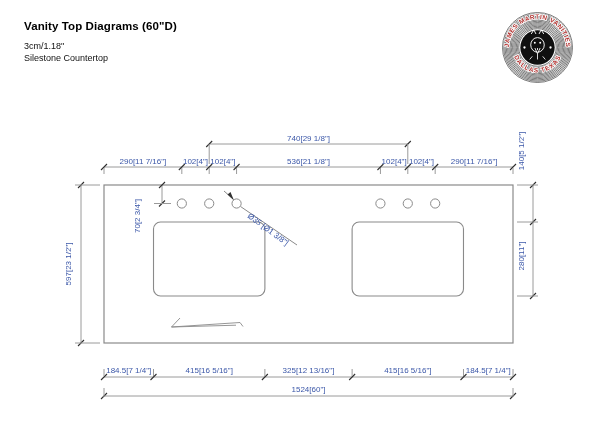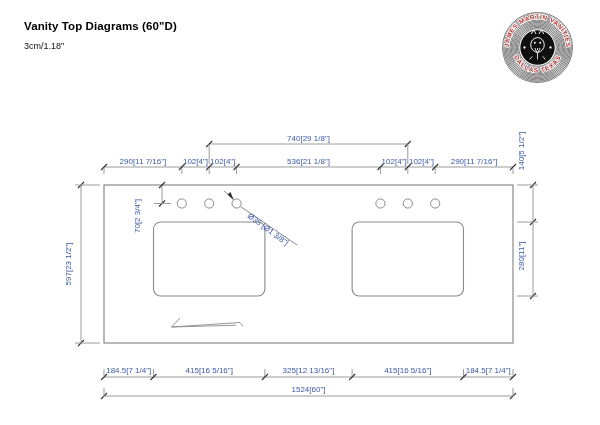--- a/index.html
+++ b/index.html
@@ -12,20 +12,21 @@
   #drawing{position:absolute;left:0;top:0;}
 </style>
 </head>
 <body>
 
 <div class="page">
 
   <div class="header">
     <div class="title">Vanity Top Diagrams (60"D)</div>
     <div class="sub">3cm/1.18"</div>
+    <div class="sub">Silestone Countertop</div>
   </div>
 
   <svg class="logo" width="75" height="75" viewBox="0 0 72 72">
     <defs>
       <path id="arcTop" d="M 8.5,36 A 27.5,27.5 0 0 1 63.5,36"></path>
       <path id="arcBot" d="M 12,36 A 24,24 0 0 0 60,36"></path>
     </defs>
     <g stroke="#161616" fill="none" stroke-width="0.55">
       <circle cx="36" cy="36" r="33.6"></circle>
         <circle cx="36" cy="36" r="32.4"></circle>

